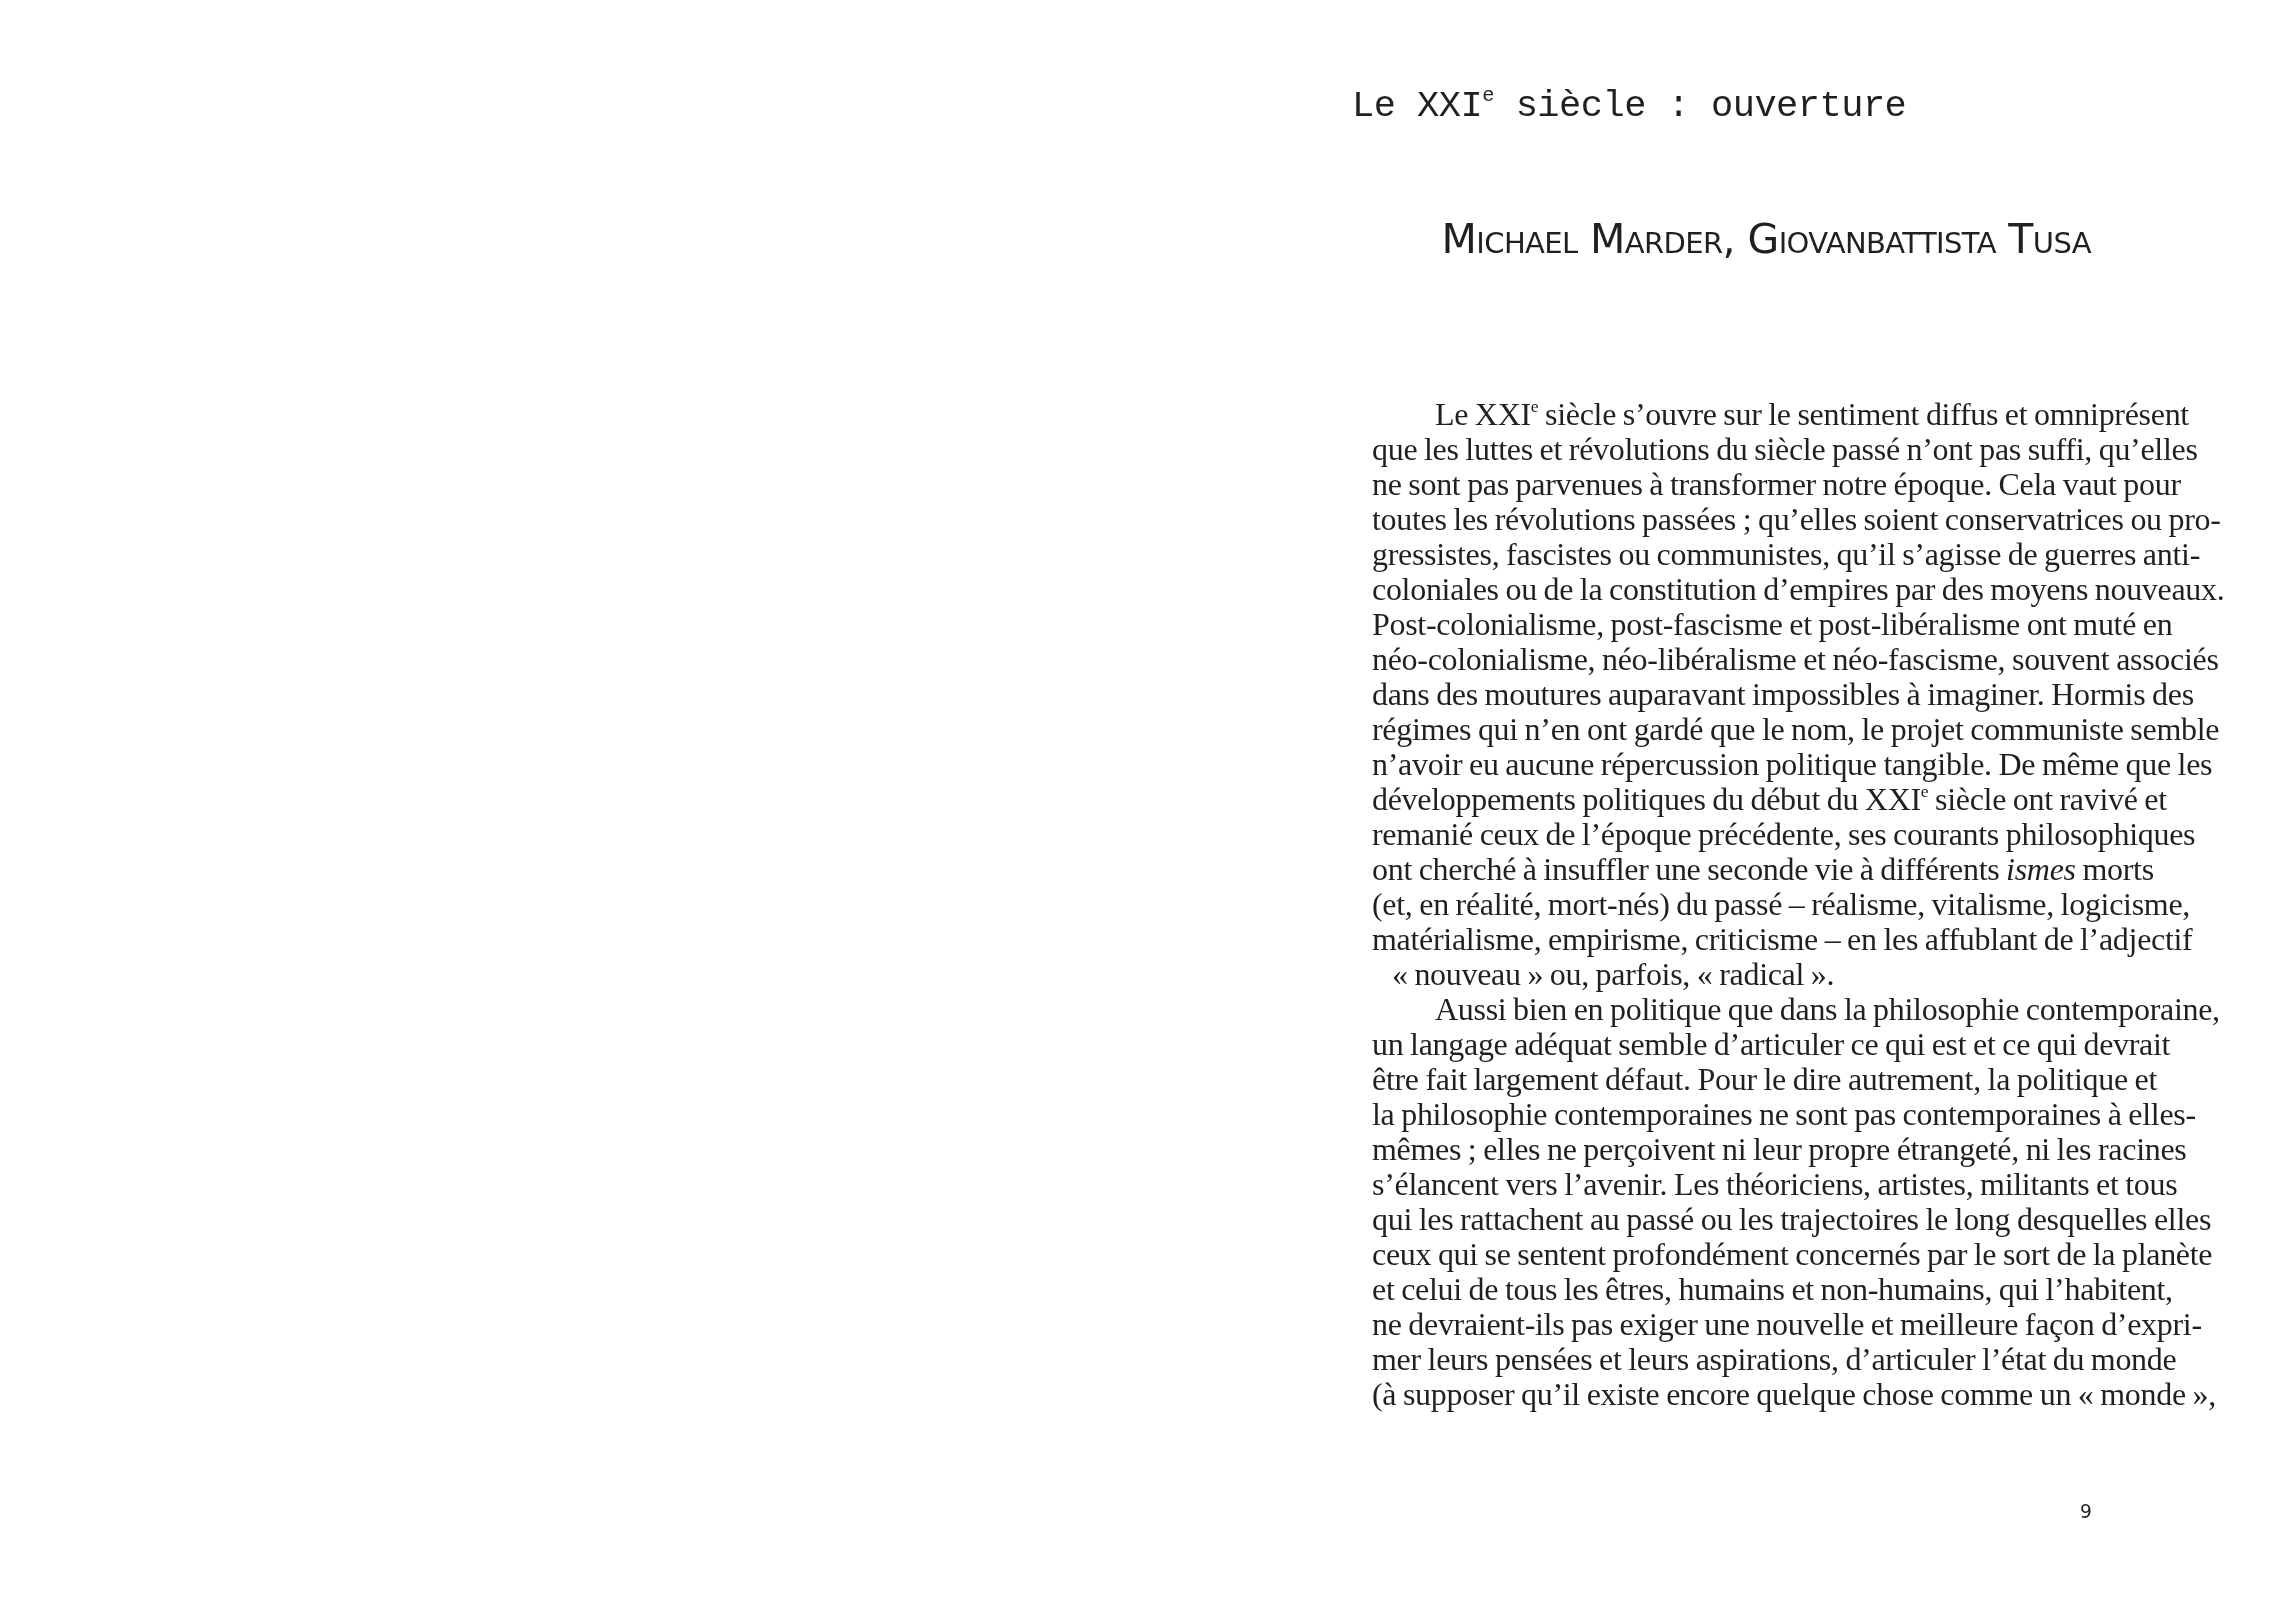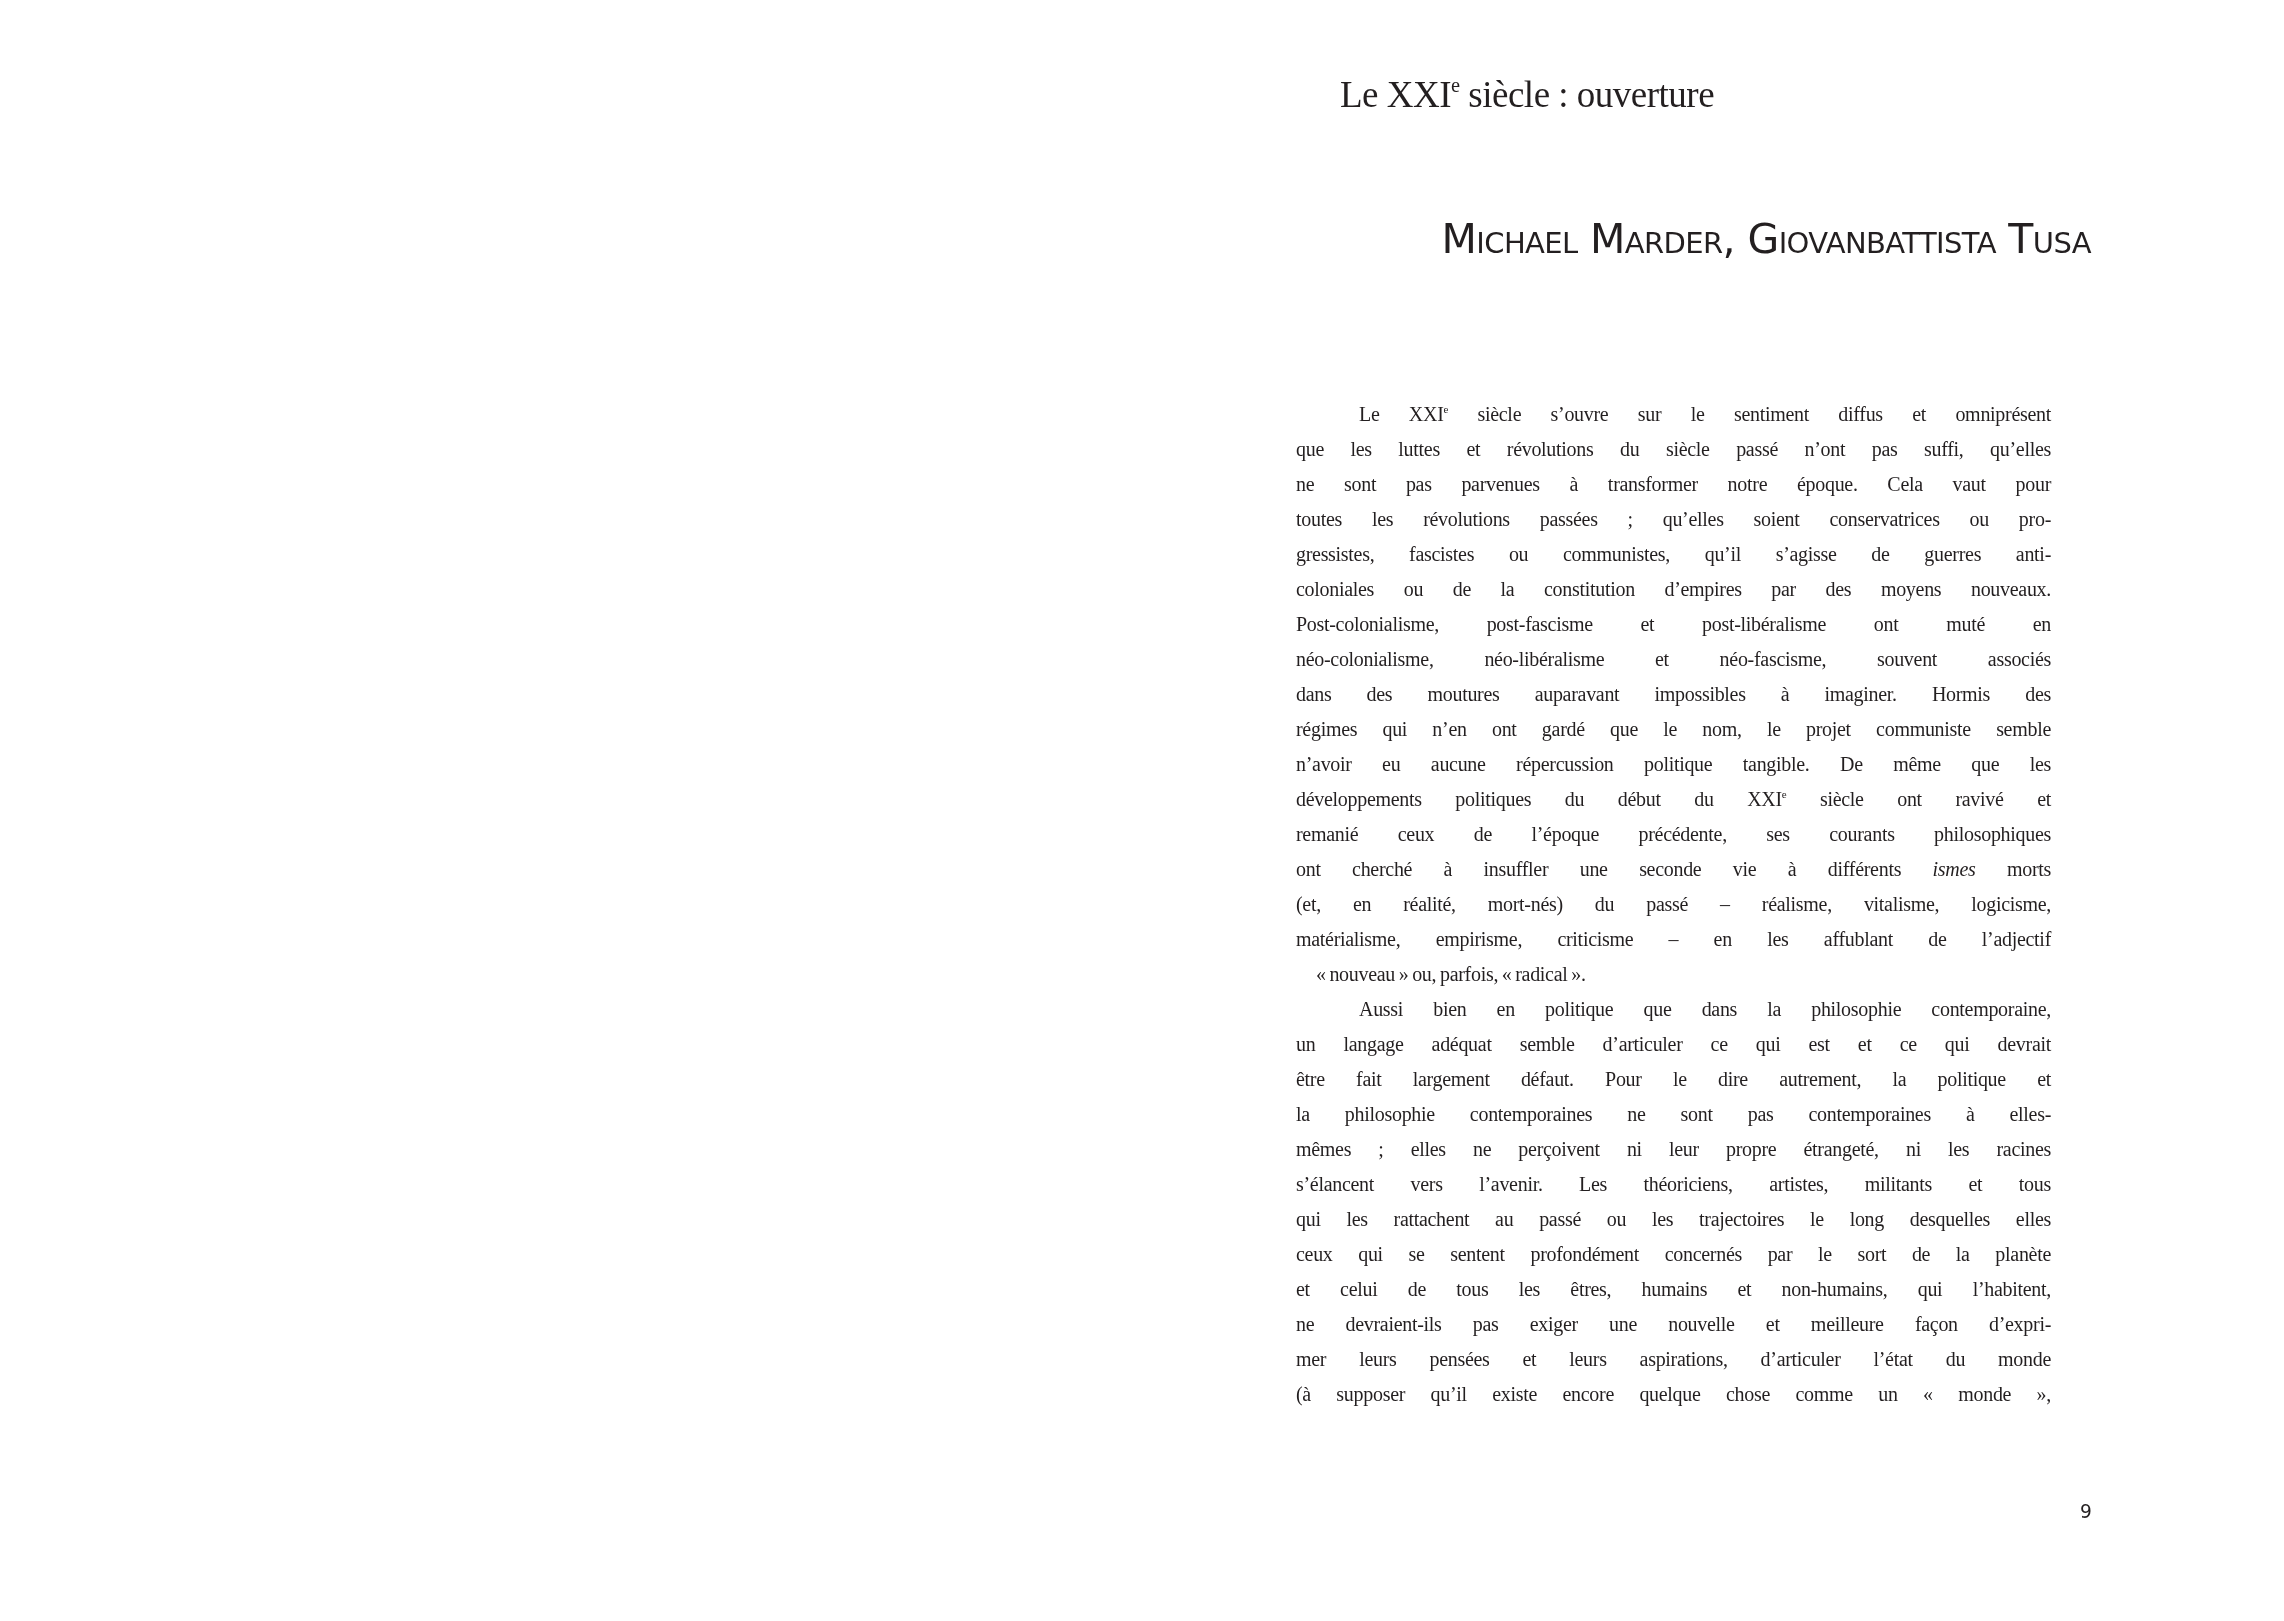--- a/index.html
+++ b/index.html
@@ -15,22 +15,22 @@
       position: absolute; left: 0; top: 0; width: 1142px; height: 1621px;
       background: #ffffff;
     }
     .page-right {
       position: absolute; left: 1142px; top: 0; width: 1143px; height: 1621px;
       background: #ffffff;
     }
     .chapter-title {
       position: absolute;
       left: 1336px; top: 63px;
-      margin: 4px;
-      font-family: Liberation Serif, serif;
+      margin: 16px;
+      font-family: Liberation Mono, monospace;
       font-weight: normal;
       font-size: 37px;
       letter-spacing: -0.5px;
       white-space: nowrap;
       line-height: 55px;
     }
     .chapter-title sup, .body-text sup {
       font-size: 55%;
       vertical-align: 0;
       position: relative;
@@ -42,24 +42,24 @@
       margin: 0;
       font-family: "DejaVu Sans", sans-serif;
       font-size: 41px;
       font-variant: small-caps;
       letter-spacing: -0.6px;
       white-space: nowrap;
       line-height: 39px;
     }
     .body-text {
       position: absolute;
-      left: 1296px; top: 397px;
+      left: 1372px; top: 397px;
       width: 755px;
       font-family: "Liberation Serif", serif;
-      font-size: 20px;
+      font-size: 32px;
       line-height: 35px;
       text-align: justify;
       letter-spacing: -0.3px;
       word-spacing: -1px;
     }
     .body-text p {
       margin: 0;
       text-indent: 63px;
       hyphens: manual;
     }

